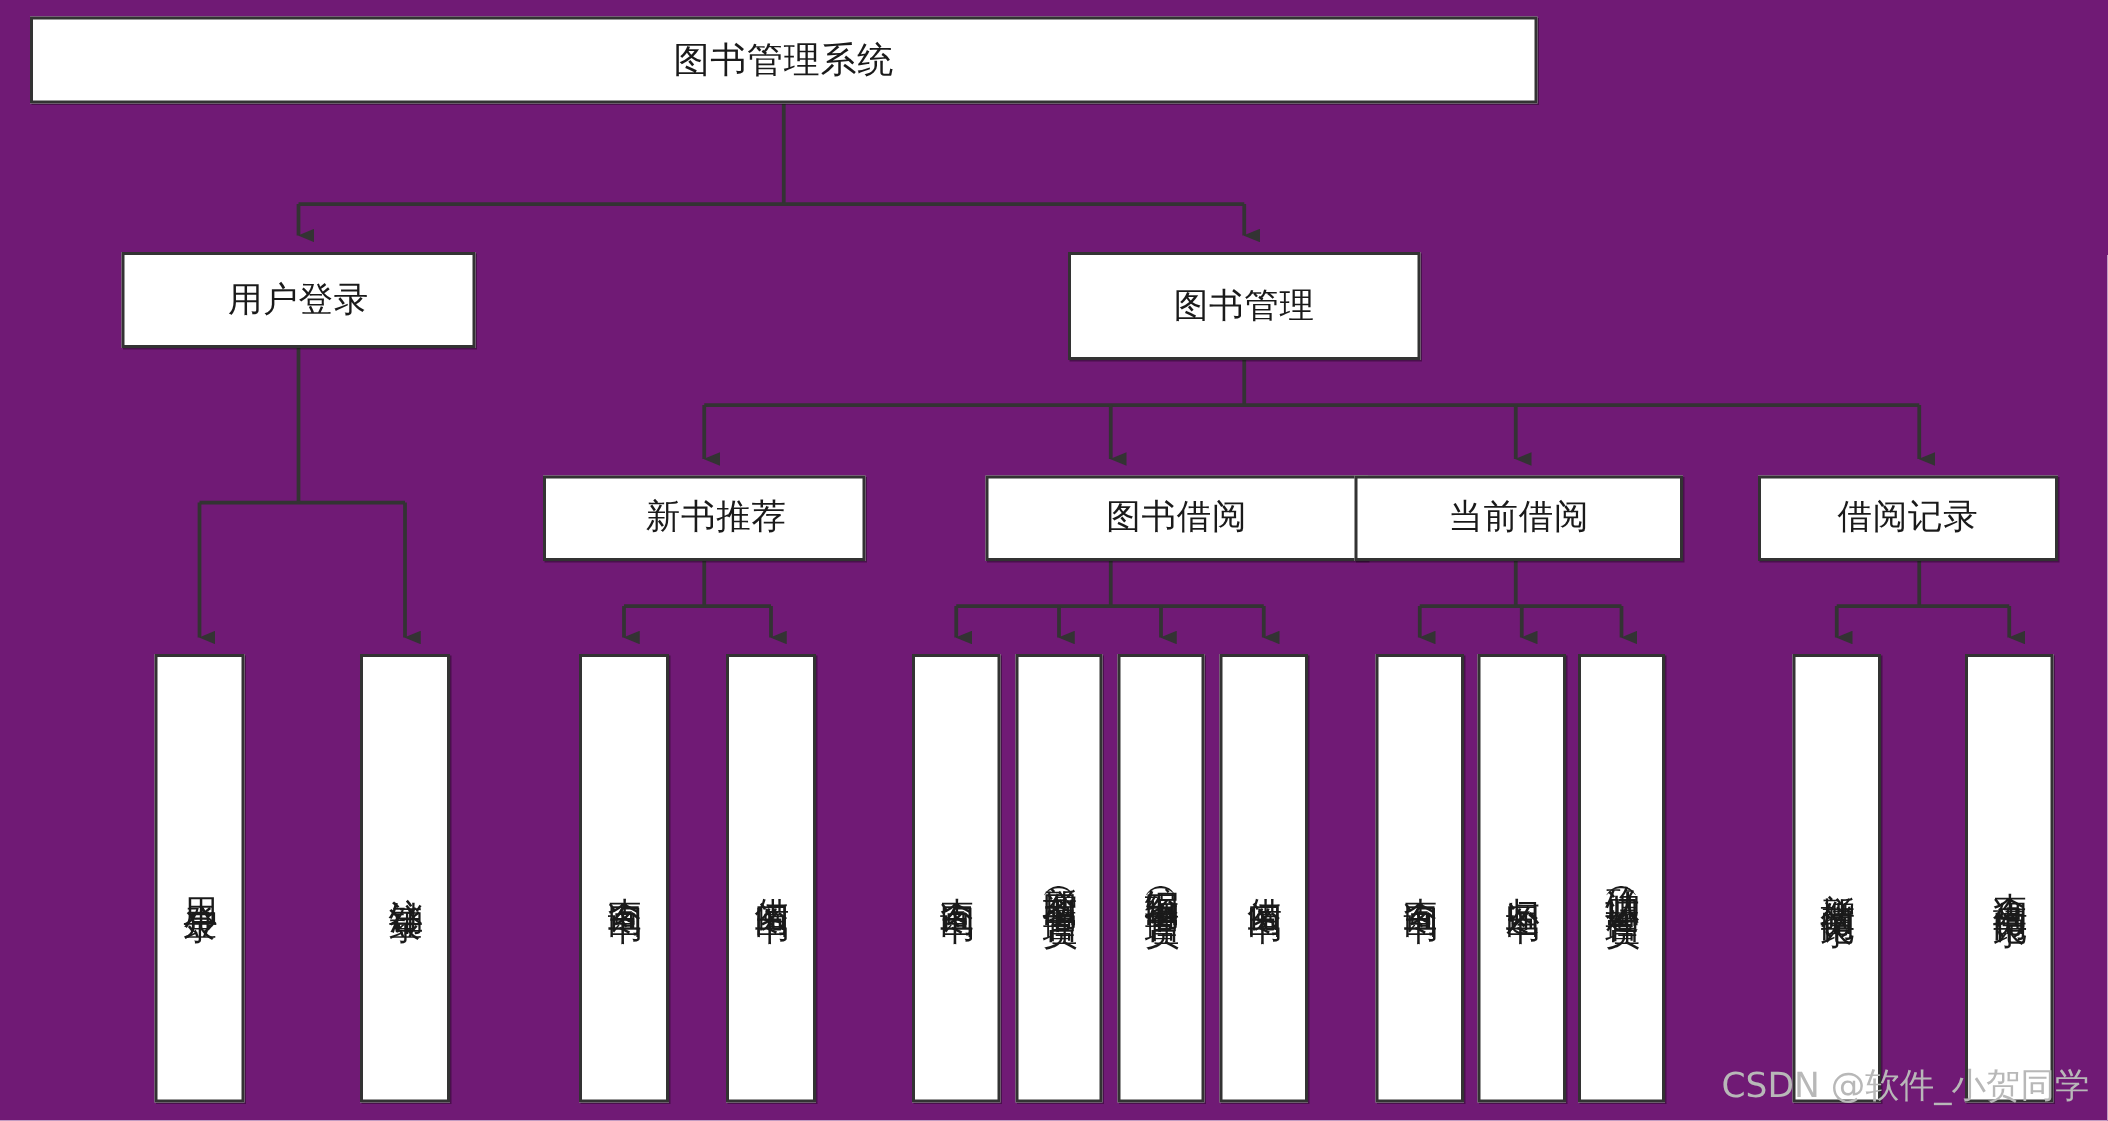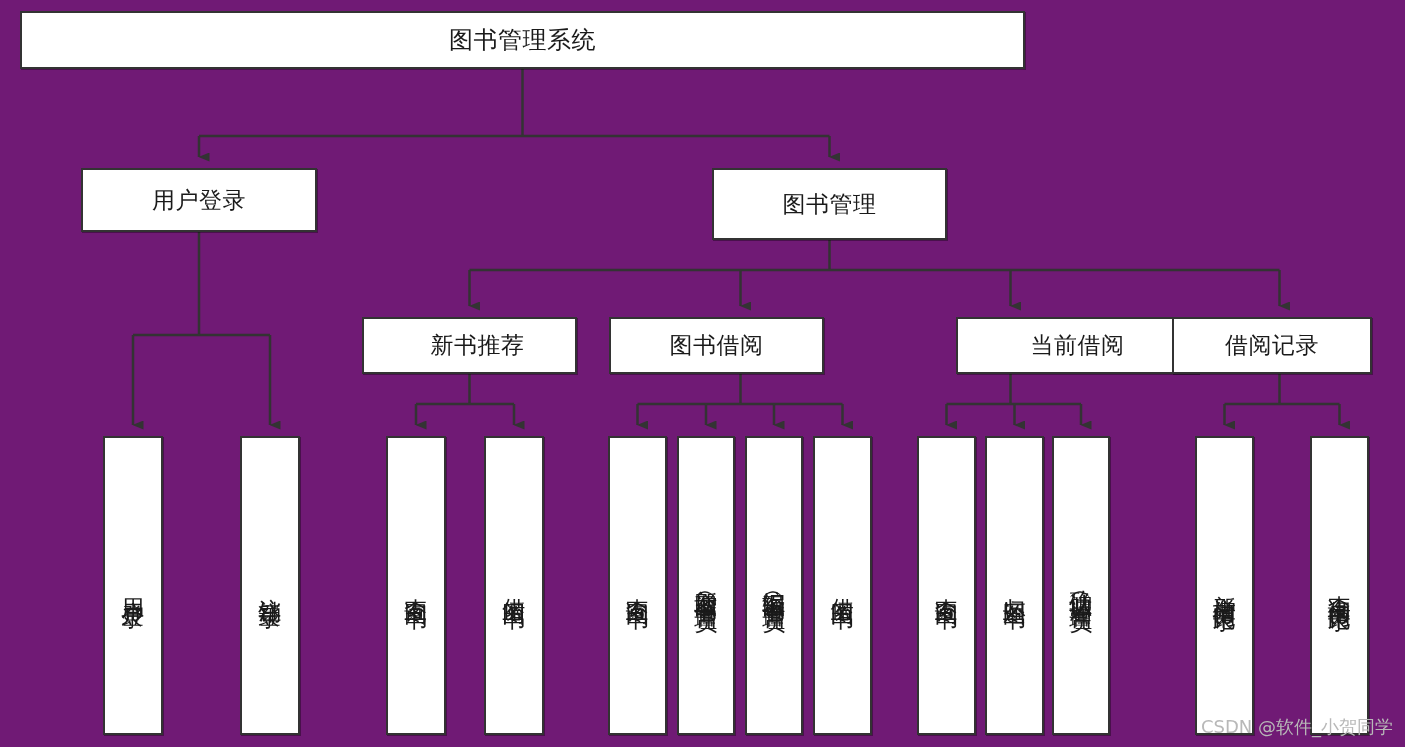--- a/index.html
+++ b/index.html
@@ -64,21 +64,21 @@
     font-size: 23px;
     line-height: 1.32;
     letter-spacing: 3px;
     white-space: normal;
     max-height: 100%;
   }
   .watermark {
     position: absolute;
     right: 12px;
     bottom: 8px;
-    font-size: 18px;
+    font-size: 23px;
     color: #b8b8b8;
     white-space: nowrap;
     z-index: 5;
     font-family: "DejaVu Sans", "Liberation Sans", sans-serif;
   }
 </style>
 </head>
 <body>
 
 <div id="diagram-root">
@@ -132,24 +132,24 @@
       </div>
       <div class="node horiz" style="left: 81px; top: 168px; width: 236px; height: 64px;">
         <span class="node-label">用户登录</span>
       </div>
       <div class="node horiz" style="left: 712px; top: 168px; width: 235px; height: 72px;">
         <span class="node-label">图书管理</span>
       </div>
       <div class="node horiz" style="left: 362px; top: 317px; width: 215px; height: 57px; padding-left: 16px;">
         <span class="node-label">新书推荐</span>
       </div>
-      <div class="node horiz" style="left: 609px; top: 317px; width: 215px; height: 57px;">
+      <div class="node horiz" style="left: 657px; top: 317px; width: 255px; height: 57px;">
         <span class="node-label">图书借阅</span>
       </div>
-      <div class="node horiz" style="left: 956px; top: 317px; width: 243px; height: 57px;">
+      <div class="node horiz" style="left: 903px; top: 317px; width: 219px; height: 57px;">
         <span class="node-label">当前借阅</span>
       </div>
       <div class="node horiz" style="left: 1172px; top: 317px; width: 200px; height: 57px;">
         <span class="node-label">借阅记录</span>
       </div>
       <div class="node vert" style="left: 103px; top: 436px; width: 60px; height: 299px;">
         <span class="node-label">用户登录</span>
       </div>
       <div class="node vert" style="left: 240px; top: 436px; width: 60px; height: 299px;">
         <span class="node-label">注销登录</span>

